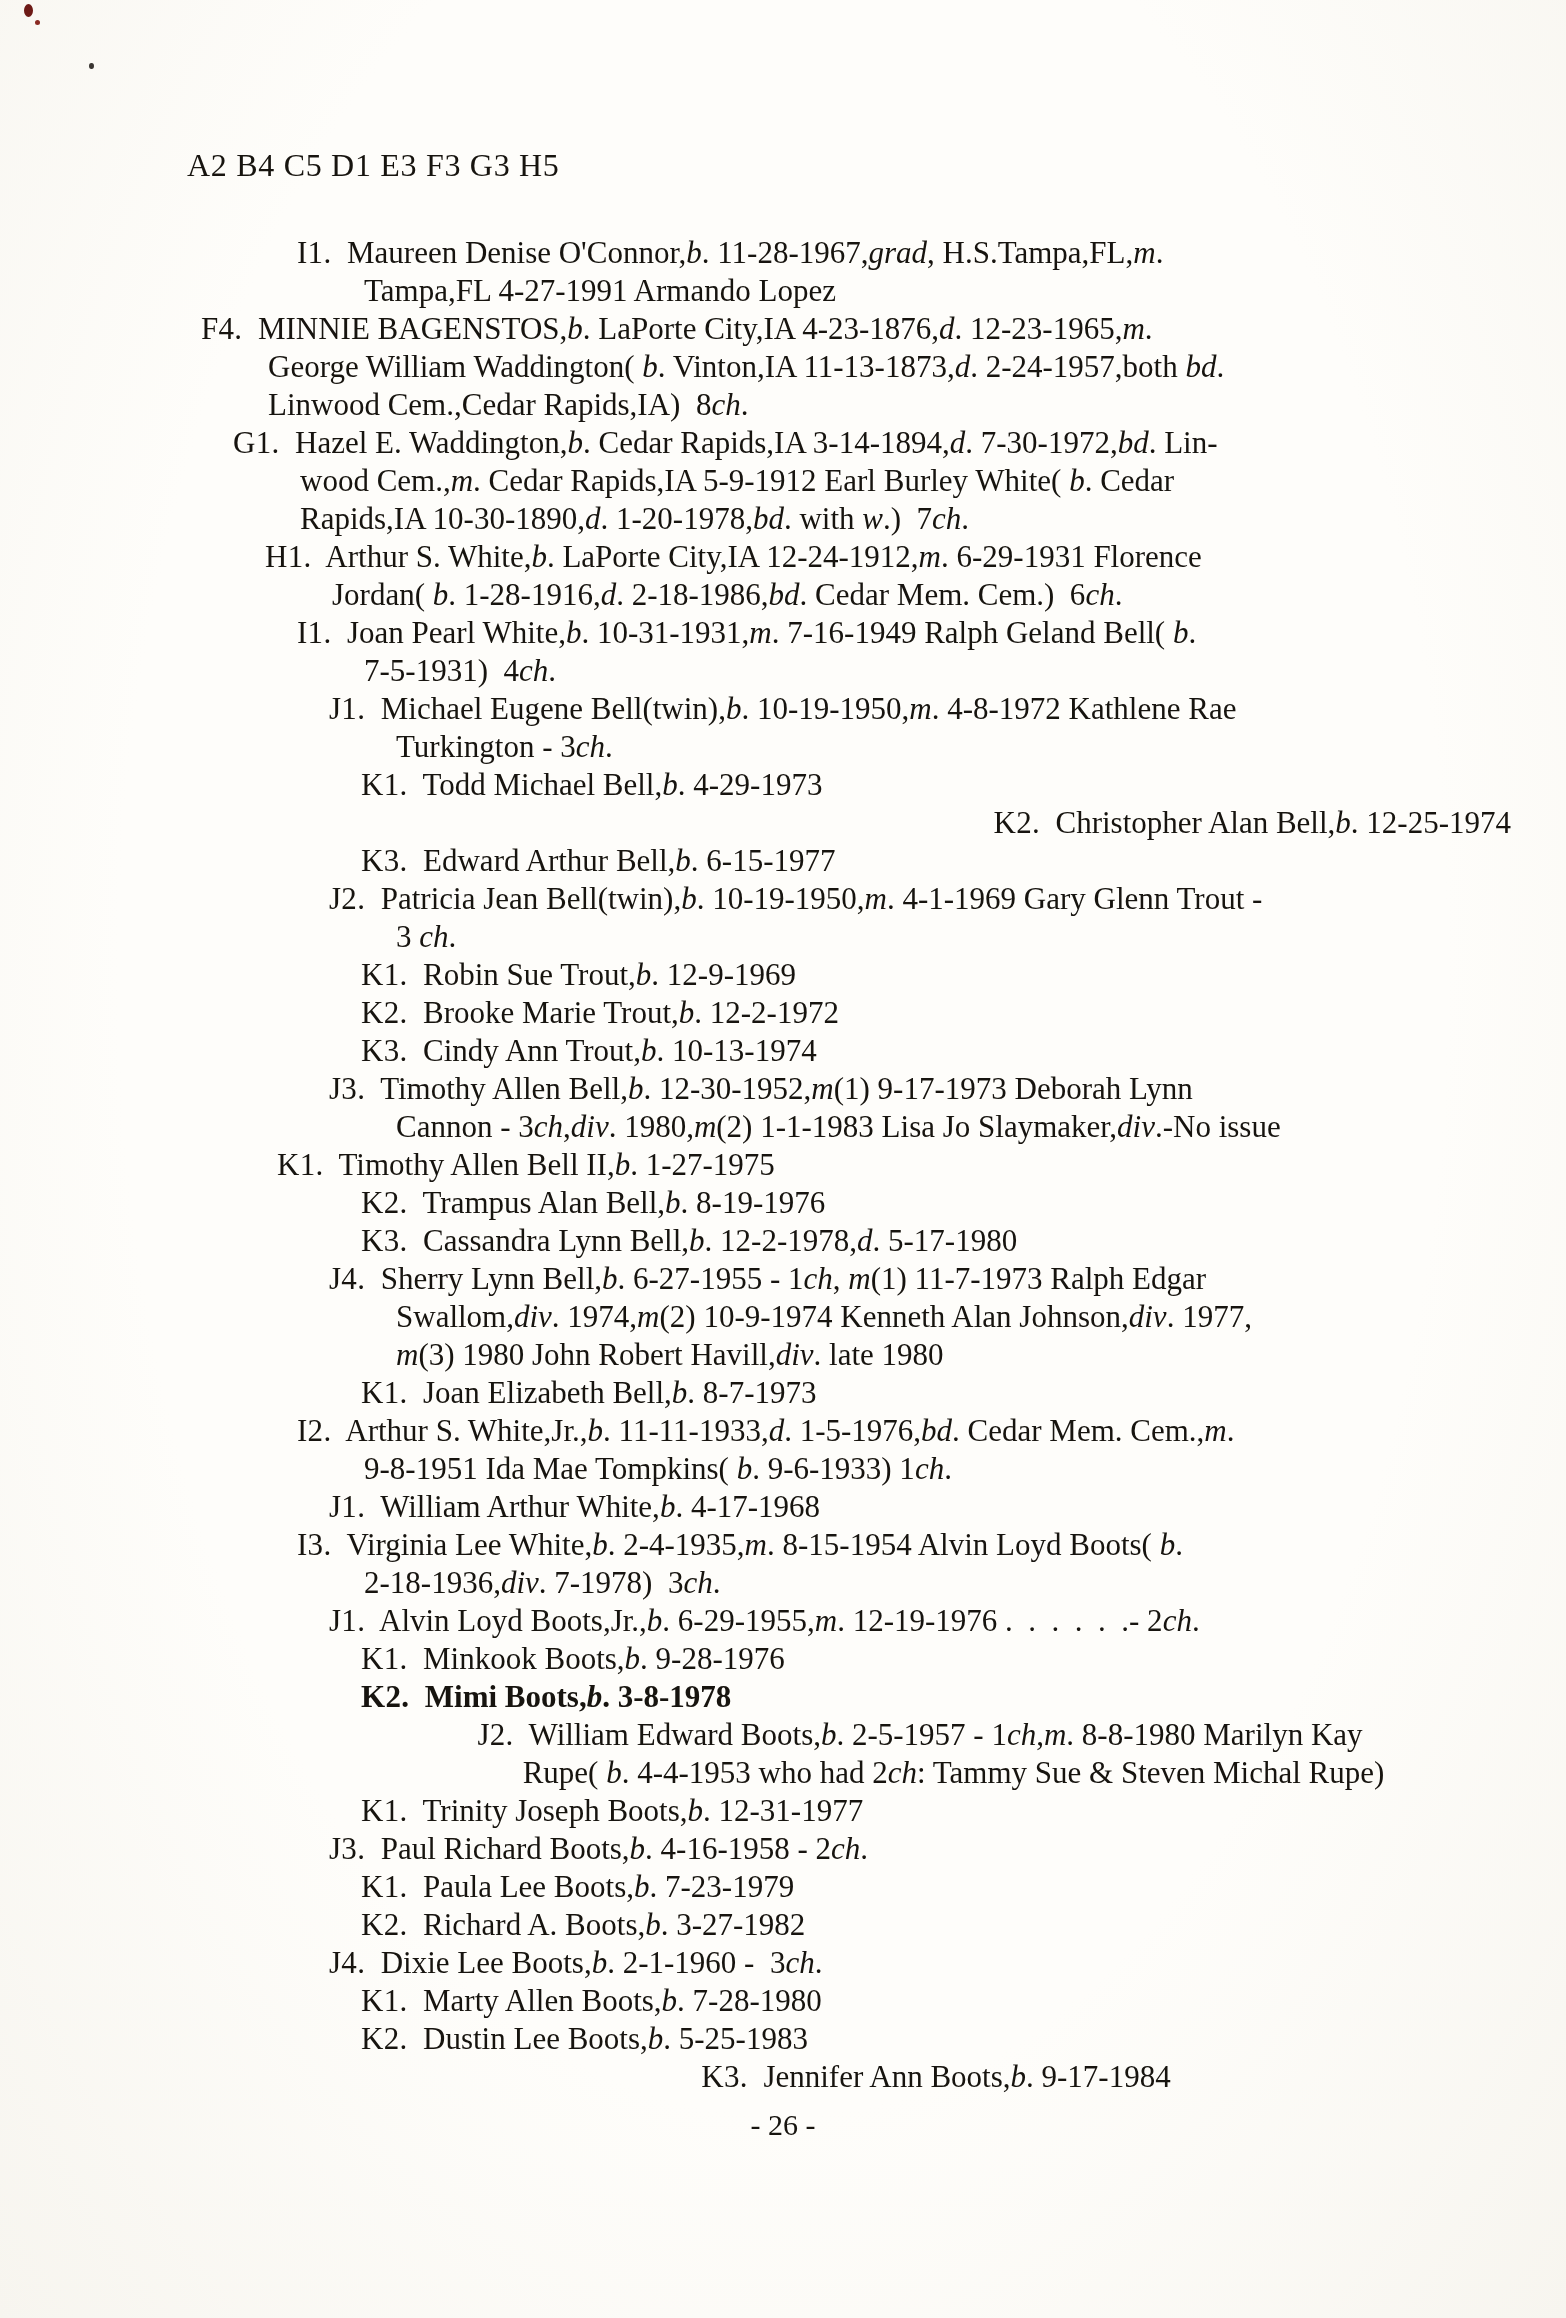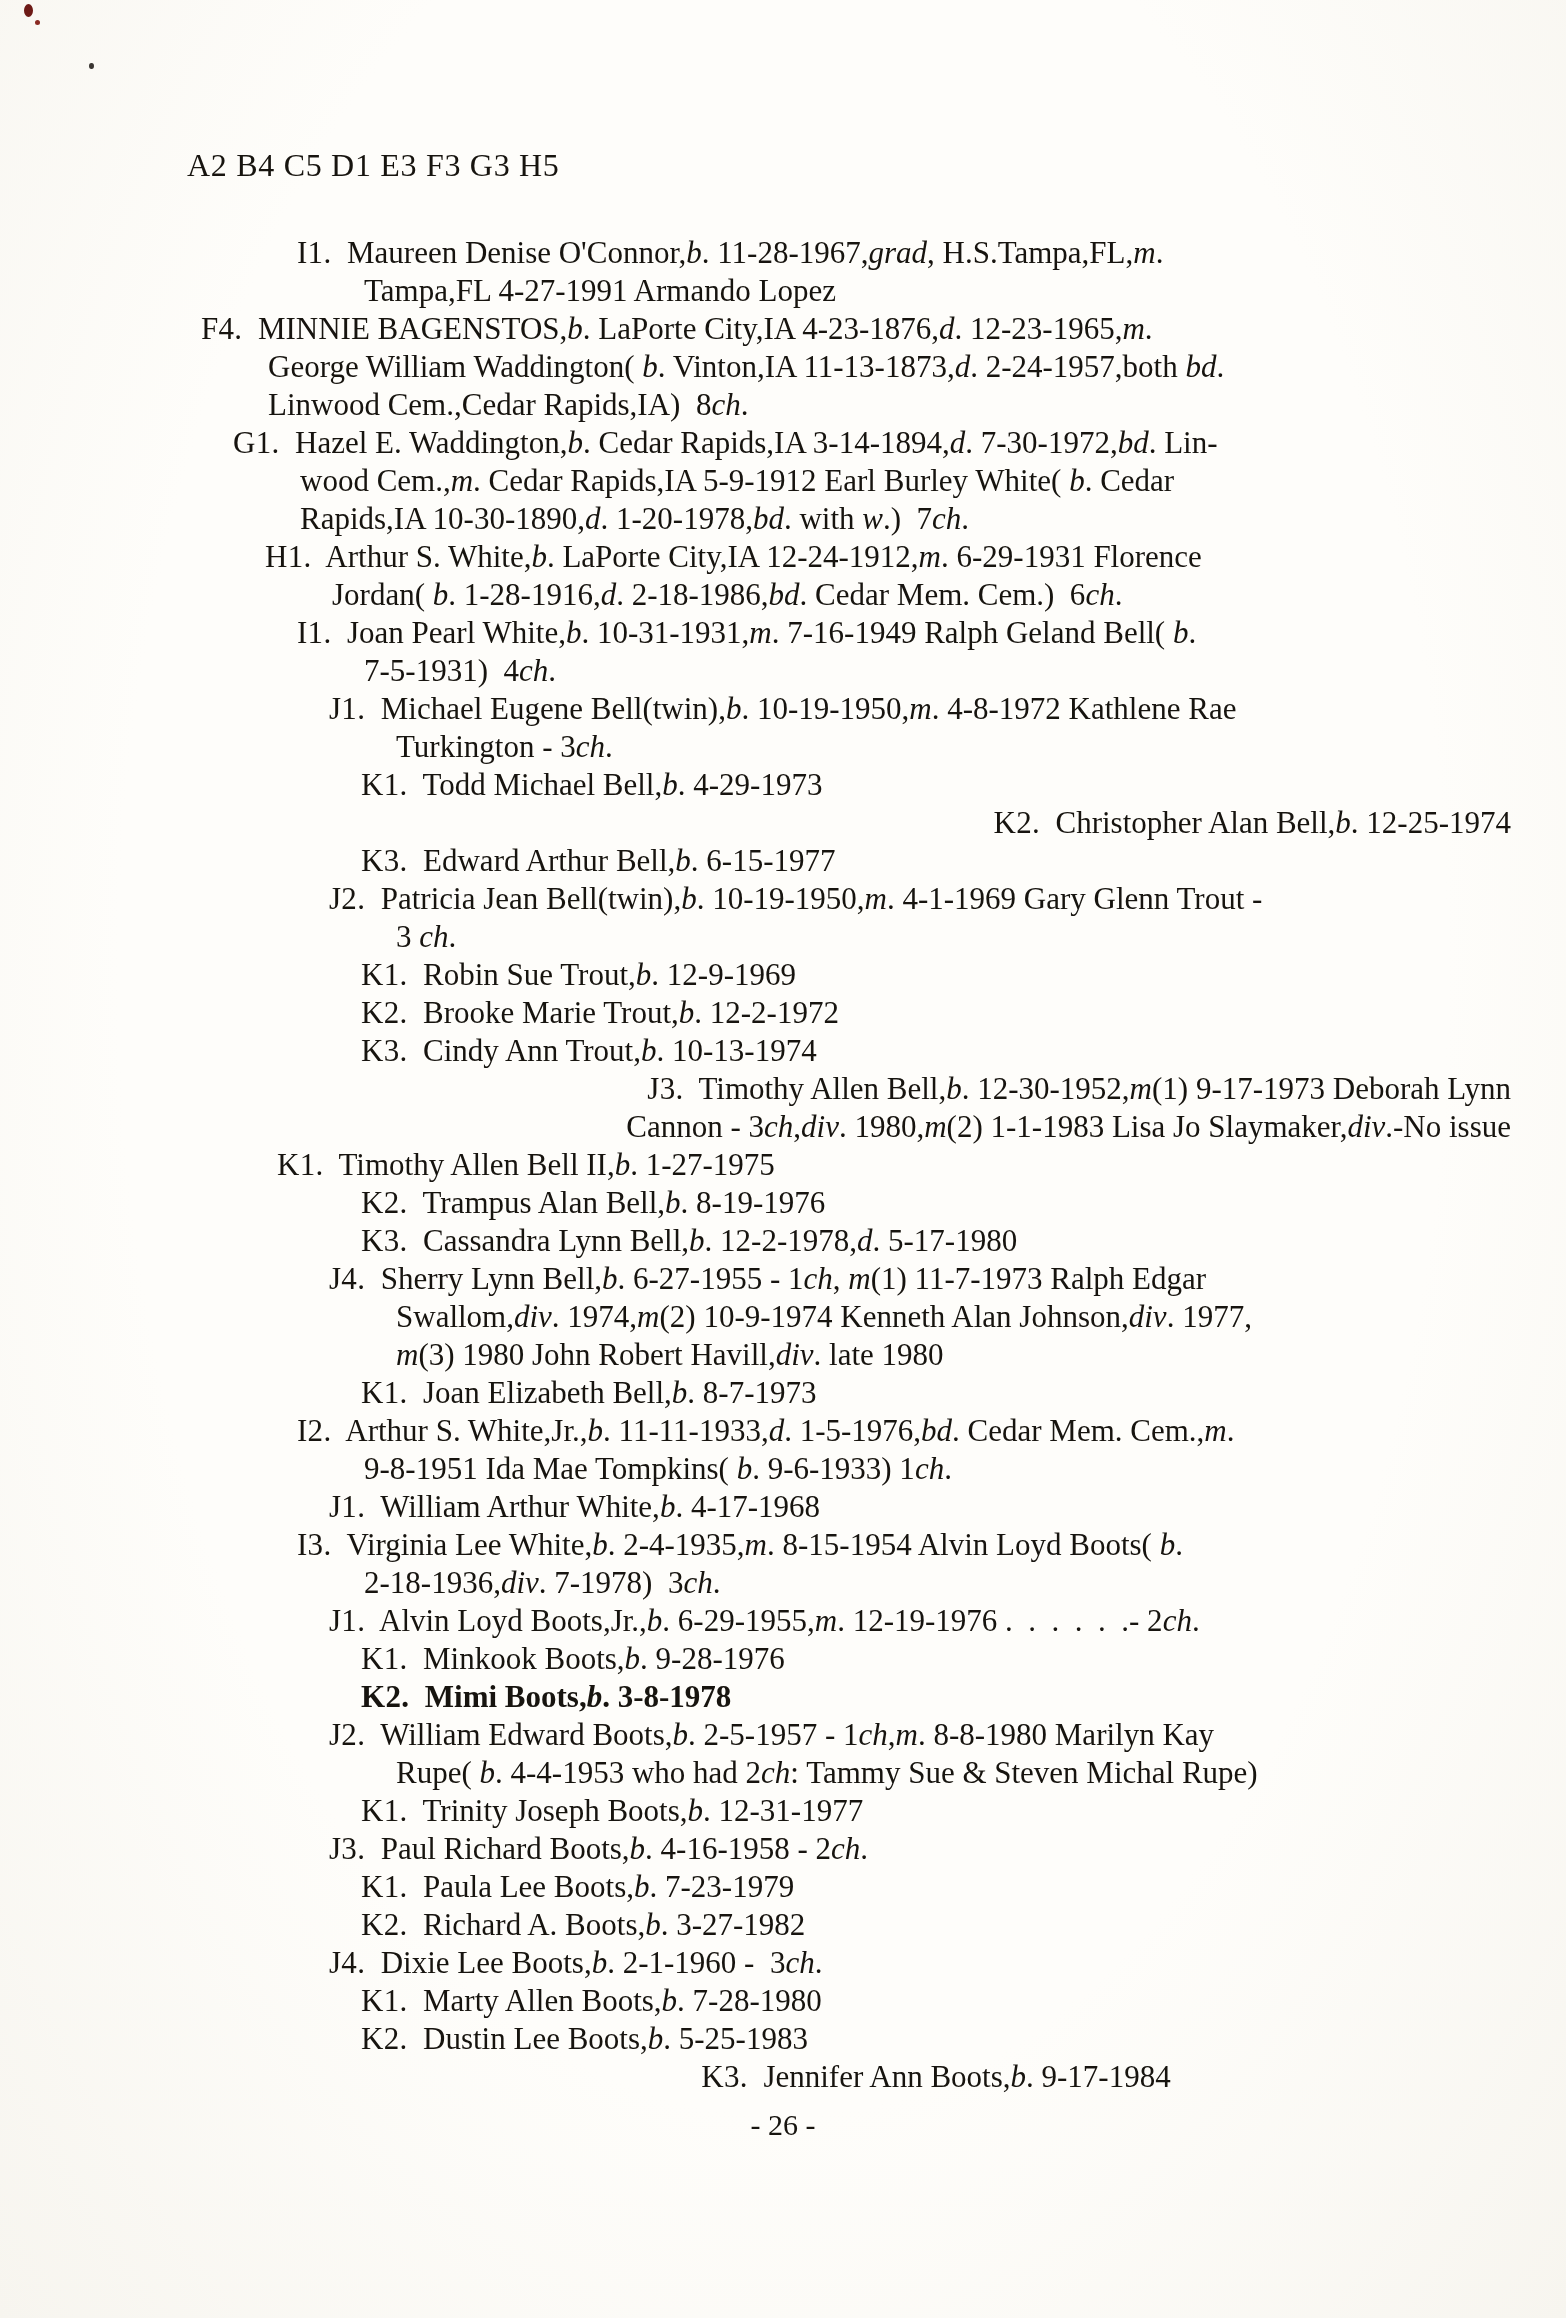--- a/index.html
+++ b/index.html
@@ -82,38 +82,38 @@
       <div class="entry" style="margin-left: 128px;"><span class="label">J1.</span>  Michael Eugene Bell(twin),<i>b</i>. 10-19-1950,<i>m</i>. 4-8-1972 Kathlene Rae
 Turkington - 3<i>ch</i>.</div>
       <div class="entry" style="margin-left: 160px;"><span class="label">K1.</span>  Todd Michael Bell,<i>b</i>. 4-29-1973</div>
       <div class="entry" style="margin-left: 160px; text-align: right;"><span class="label">K2.</span>  Christopher Alan Bell,<i>b</i>. 12-25-1974</div>
       <div class="entry" style="margin-left: 160px;"><span class="label">K3.</span>  Edward Arthur Bell,<i>b</i>. 6-15-1977</div>
       <div class="entry" style="margin-left: 128px;"><span class="label">J2.</span>  Patricia Jean Bell(twin),<i>b</i>. 10-19-1950,<i>m</i>. 4-1-1969 Gary Glenn Trout -
 3 <i>ch</i>.</div>
       <div class="entry" style="margin-left: 160px;"><span class="label">K1.</span>  Robin Sue Trout,<i>b</i>. 12-9-1969</div>
       <div class="entry" style="margin-left: 160px;"><span class="label">K2.</span>  Brooke Marie Trout,<i>b</i>. 12-2-1972</div>
       <div class="entry" style="margin-left: 160px;"><span class="label">K3.</span>  Cindy Ann Trout,<i>b</i>. 10-13-1974</div>
-      <div class="entry" style="margin-left: 128px; text-align: right;"><span class="label">J3.</span>  Timothy Allen Bell,<i>b</i>. 12-30-1952,<i>m</i>(1) 9-17-1973 Deborah Lynn
+      <div class="entry" style="margin-left: 128px;"><span class="label">J3.</span>  Timothy Allen Bell,<i>b</i>. 12-30-1952,<i>m</i>(1) 9-17-1973 Deborah Lynn
 Cannon - 3<i>ch</i>,<i>div</i>. 1980,<i>m</i>(2) 1-1-1983 Lisa Jo Slaymaker,<i>div</i>.-No issue</div>
       <div class="entry" style="margin-left: 76px;"><span class="label">K1.</span>  Timothy Allen Bell II,<i>b</i>. 1-27-1975</div>
       <div class="entry" style="margin-left: 160px;"><span class="label">K2.</span>  Trampus Alan Bell,<i>b</i>. 8-19-1976</div>
       <div class="entry" style="margin-left: 160px;"><span class="label">K3.</span>  Cassandra Lynn Bell,<i>b</i>. 12-2-1978,<i>d</i>. 5-17-1980</div>
       <div class="entry" style="margin-left: 128px;"><span class="label">J4.</span>  Sherry Lynn Bell,<i>b</i>. 6-27-1955 - 1<i>ch</i>, <i>m</i>(1) 11-7-1973 Ralph Edgar
 Swallom,<i>div</i>. 1974,<i>m</i>(2) 10-9-1974 Kenneth Alan Johnson,<i>div</i>. 1977,
 <i>m</i>(3) 1980 John Robert Havill,<i>div</i>. late 1980</div>
       <div class="entry" style="margin-left: 160px;"><span class="label">K1.</span>  Joan Elizabeth Bell,<i>b</i>. 8-7-1973</div>
       <div class="entry" style="margin-left: 96px;"><span class="label">I2.</span>  Arthur S. White,Jr.,<i>b</i>. 11-11-1933,<i>d</i>. 1-5-1976,<i>bd</i>. Cedar Mem. Cem.,<i>m</i>.
 9-8-1951 Ida Mae Tompkins( <i>b</i>. 9-6-1933) 1<i>ch</i>.</div>
       <div class="entry" style="margin-left: 128px;"><span class="label">J1.</span>  William Arthur White,<i>b</i>. 4-17-1968</div>
       <div class="entry" style="margin-left: 96px;"><span class="label">I3.</span>  Virginia Lee White,<i>b</i>. 2-4-1935,<i>m</i>. 8-15-1954 Alvin Loyd Boots( <i>b</i>.
 2-18-1936,<i>div</i>. 7-1978)  3<i>ch</i>.</div>
       <div class="entry" style="margin-left: 128px;"><span class="label">J1.</span>  Alvin Loyd Boots,Jr.,<i>b</i>. 6-29-1955,<i>m</i>. 12-19-1976 .  .  .  .  .  .- 2<i>ch</i>.</div>
       <div class="entry" style="margin-left: 160px;"><span class="label">K1.</span>  Minkook Boots,<i>b</i>. 9-28-1976</div>
       <div class="entry" style="margin-left: 160px; font-weight: bold;"><span class="label">K2.</span>  Mimi Boots,<i>b</i>. 3-8-1978</div>
-      <div class="entry" style="margin-left: 128px;"><span class="label">J2.</span>  William Edward Boots,<i>b</i>. 2-5-1957 - 1<i>ch</i>,<i>m</i>. 8-8-1980 Marilyn Kay
+      <div class="entry" style="margin-left: 128px; text-align: center;"><span class="label">J2.</span>  William Edward Boots,<i>b</i>. 2-5-1957 - 1<i>ch</i>,<i>m</i>. 8-8-1980 Marilyn Kay
 Rupe( <i>b</i>. 4-4-1953 who had 2<i>ch</i>: Tammy Sue &amp; Steven Michal Rupe)</div>
       <div class="entry" style="margin-left: 160px;"><span class="label">K1.</span>  Trinity Joseph Boots,<i>b</i>. 12-31-1977</div>
       <div class="entry" style="margin-left: 128px;"><span class="label">J3.</span>  Paul Richard Boots,<i>b</i>. 4-16-1958 - 2<i>ch</i>.</div>
       <div class="entry" style="margin-left: 160px;"><span class="label">K1.</span>  Paula Lee Boots,<i>b</i>. 7-23-1979</div>
       <div class="entry" style="margin-left: 160px;"><span class="label">K2.</span>  Richard A. Boots,<i>b</i>. 3-27-1982</div>
       <div class="entry" style="margin-left: 128px;"><span class="label">J4.</span>  Dixie Lee Boots,<i>b</i>. 2-1-1960 -  3<i>ch</i>.</div>
       <div class="entry" style="margin-left: 160px;"><span class="label">K1.</span>  Marty Allen Boots,<i>b</i>. 7-28-1980</div>
       <div class="entry" style="margin-left: 160px;"><span class="label">K2.</span>  Dustin Lee Boots,<i>b</i>. 5-25-1983</div>
       <div class="entry" style="margin-left: 160px; text-align: center;"><span class="label">K3.</span>  Jennifer Ann Boots,<i>b</i>. 9-17-1984</div>
     </div>

